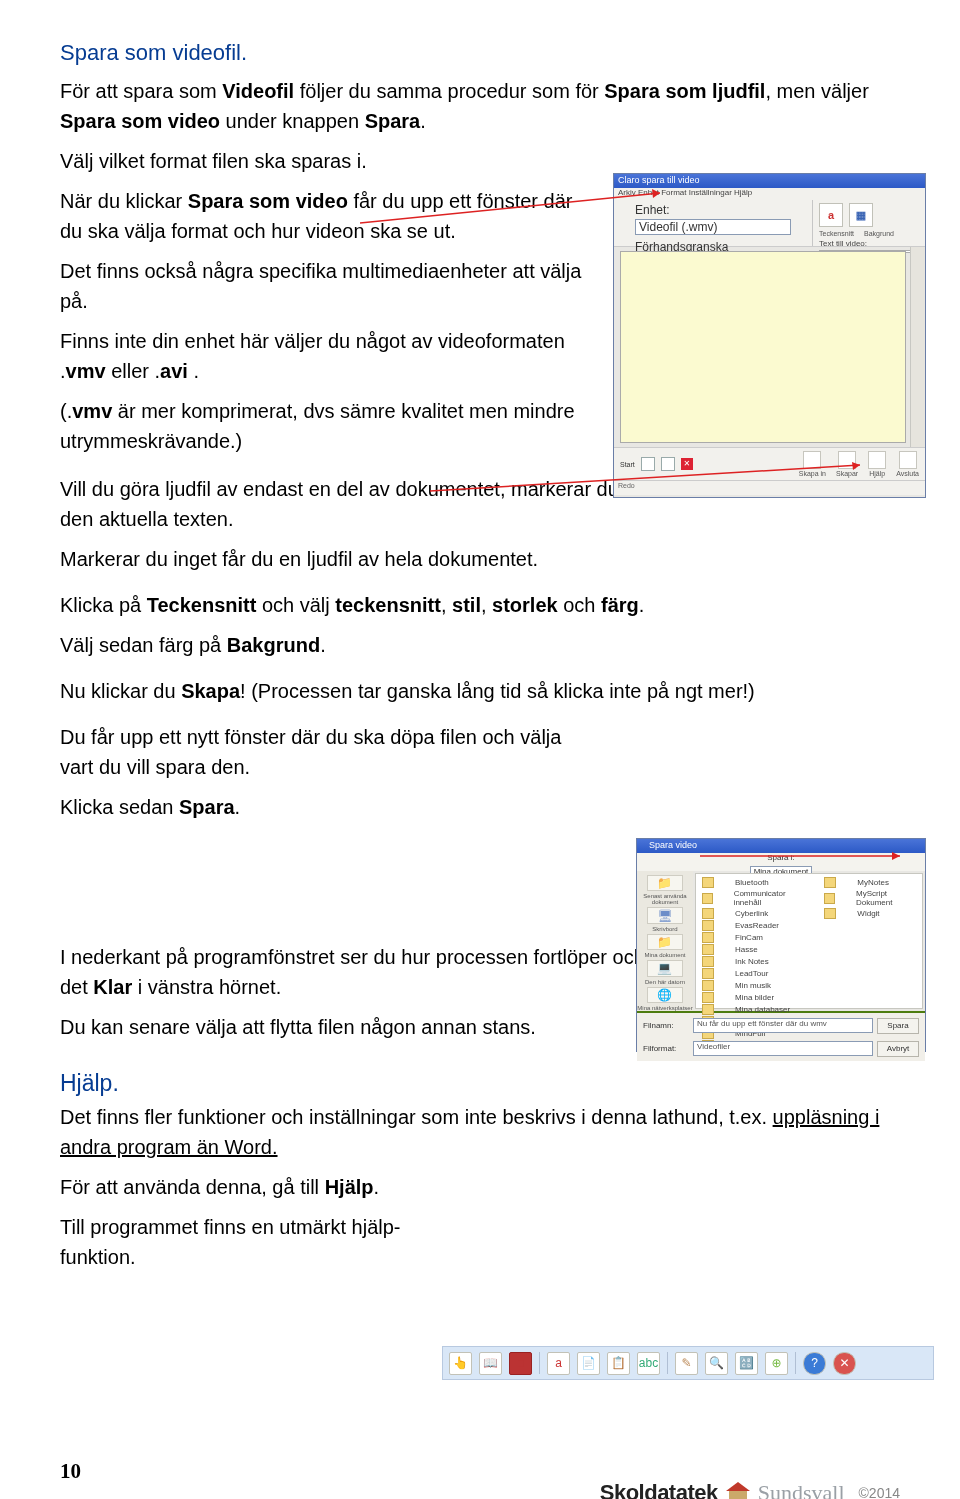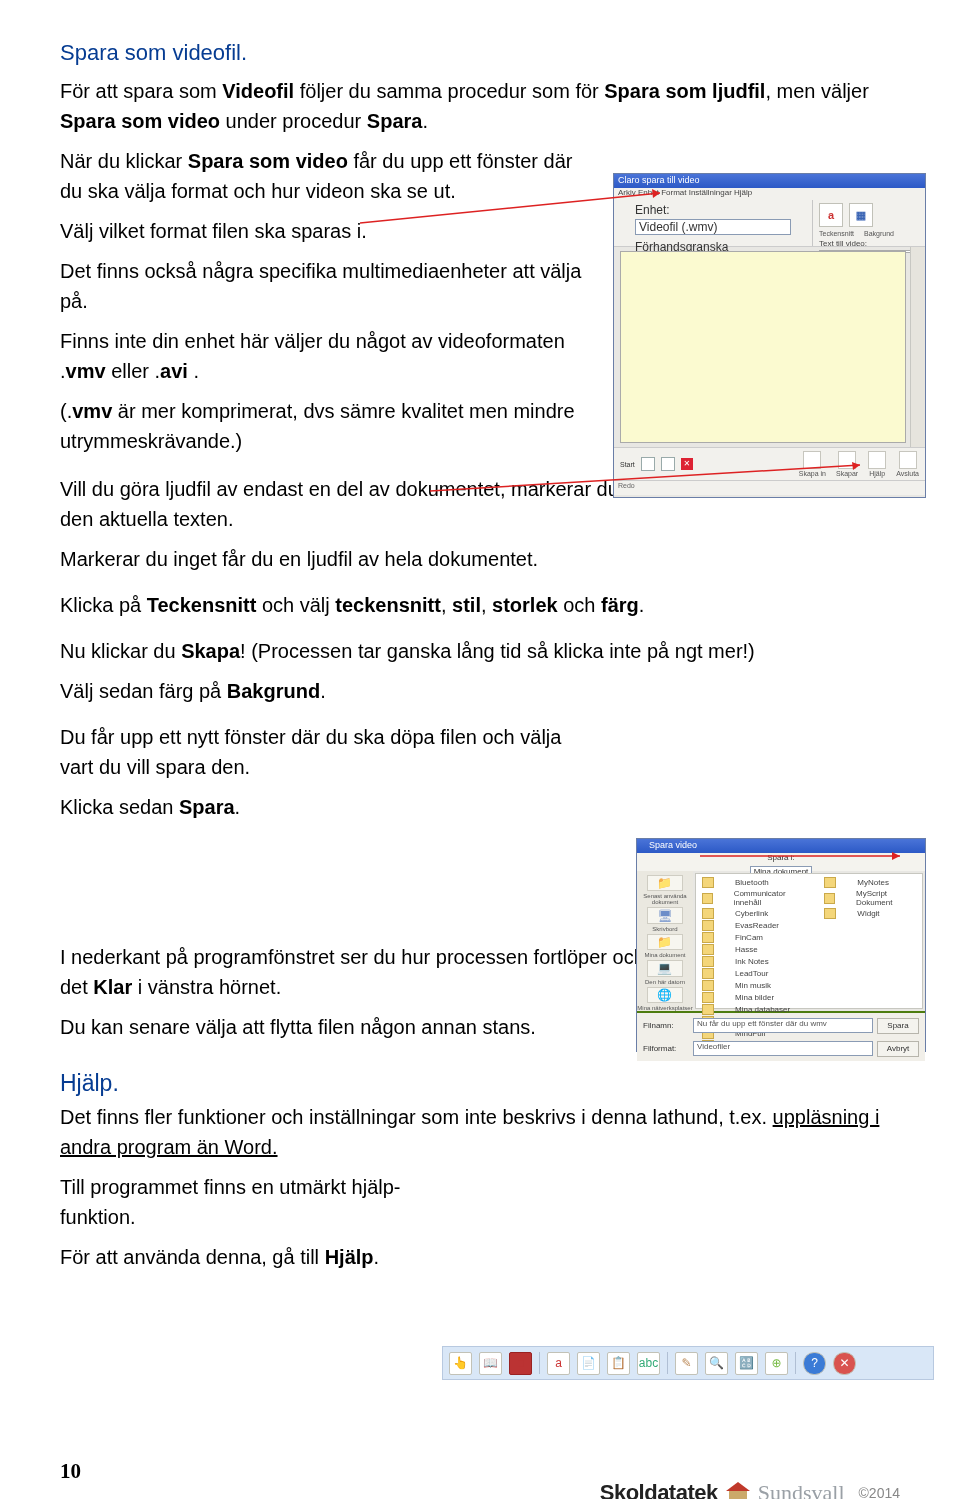--- a/index.html
+++ b/index.html
@@ -277,68 +277,68 @@
   .brand .copy {font-size:14px;color:#888;margin-left:6px;}
 
 </style>
 </head>
 <body>
 <div class="page">
 
 <p class="heading">Spara som videofil.</p>
 
 <p>
-  <span>För att spara som </span><span class="b">Videofil</span><span> följer du samma procedur som för </span><span class="b">Spara som ljudfil</span><span>, men väljer </span><span class="b">Spara som video</span><span> under procedur </span><span class="b">Spara</span><span>.</span>
-</p>
+  <span>För att spara som </span><span class="b">Videofil</span><span> följer du samma procedur som för </span><span class="b">Spara som ljudfil</span><span>, men väljer </span><span class="b">Spara som video</span><span> under knappen </span><span class="b">Spara</span><span>.</span>
+</p>
+
+<p class="narrow">Välj vilket format filen ska sparas i.</p>
 
 <p class="narrow">
   <span>När du klickar </span><span class="b">Spara som video</span><span> får du upp ett fönster där du ska välja format och hur videon ska se ut.</span>
 </p>
-
-<p class="narrow">Välj vilket format filen ska sparas i.</p>
 <p class="narrow">Det finns också några specifika multimediaenheter att välja på.</p>
 <p class="narrow">
   <span>Finns inte din enhet här väljer du något av videoformaten .</span><span class="b">vmv</span><span> eller .</span><span class="b">avi</span><span> .</span>
 </p>
 <p class="narrow">
   <span>(.</span><span class="b">vmv</span><span> är mer komprimerat, dvs sämre kvalitet men mindre utrymmeskrävande.)</span>
 </p>
 
 <p style="margin-top:18px;max-width:640px;">Vill du göra ljudfil av endast en del av dokumentet, markerar du först den aktuella texten.</p>
 <p>Markerar du inget får du en ljudfil av hela dokumentet.</p>
 
 <p style="margin-top:16px;">
   <span>Klicka på </span><span class="b">Teckensnitt</span><span> och välj </span><span class="b">teckensnitt</span><span>, </span><span class="b">stil</span><span>, </span><span class="b">storlek</span><span> och </span><span class="b">färg</span><span>.</span>
 </p>
+<p>
+  <span>Välj sedan färg på </span><span class="b">Bakgrund</span><span>.</span>
+</p>
+
 <p style="margin-top:16px;">
   <span>Nu klickar du </span><span class="b">Skapa</span><span>! (Processen tar ganska lång tid så klicka inte på ngt mer!)</span>
-</p>
-
-<p>
-  <span>Välj sedan färg på </span><span class="b">Bakgrund</span><span>.</span>
 </p>
 
 <p class="narrow2" style="margin-top:16px;">Du får upp ett nytt fönster där du ska döpa filen och välja vart du vill spara den.</p>
 <p>
   <span>Klicka sedan </span><span class="b">Spara</span><span>.</span>
 </p>
 
 <p style="margin-top:120px;max-width:760px;">
   <span>I nederkant på programfönstret ser du hur processen fortlöper och när den är klar står det </span><span class="b">Klar</span><span> i vänstra hörnet.</span>
 </p>
 <p>Du kan senare välja att flytta filen någon annan stans.</p>
 
 <p class="hjalp">Hjälp.</p>
 <p>
   <span>Det finns fler funktioner och inställningar som inte beskrivs i denna lathund, t.ex. </span><span class="u">uppläsning i andra program än Word.</span>
 </p>
-<p style="max-width:380px;">Till programmet finns en utmärkt hjälp-funktion.</p>
 <p>
   <span>För att använda denna, gå till </span><span class="b">Hjälp</span><span>.</span>
 </p>
+<p style="max-width:380px;">Till programmet finns en utmärkt hjälp-funktion.</p>
 
 <div class="screenshot ss1">
   <div class="titlebar">Claro spara till video</div>
   <div class="menubar">Arkiv  Enhet  Format  Inställningar  Hjälp</div>
   <div class="toprow">
     <div class="tl">
       <div>Enhet:</div>
       <div class="sel" style="padding:0 3px;">Videofil (.wmv)</div>
       <div style="margin-top:5px;">Förhandsgranska</div>
     </div>

